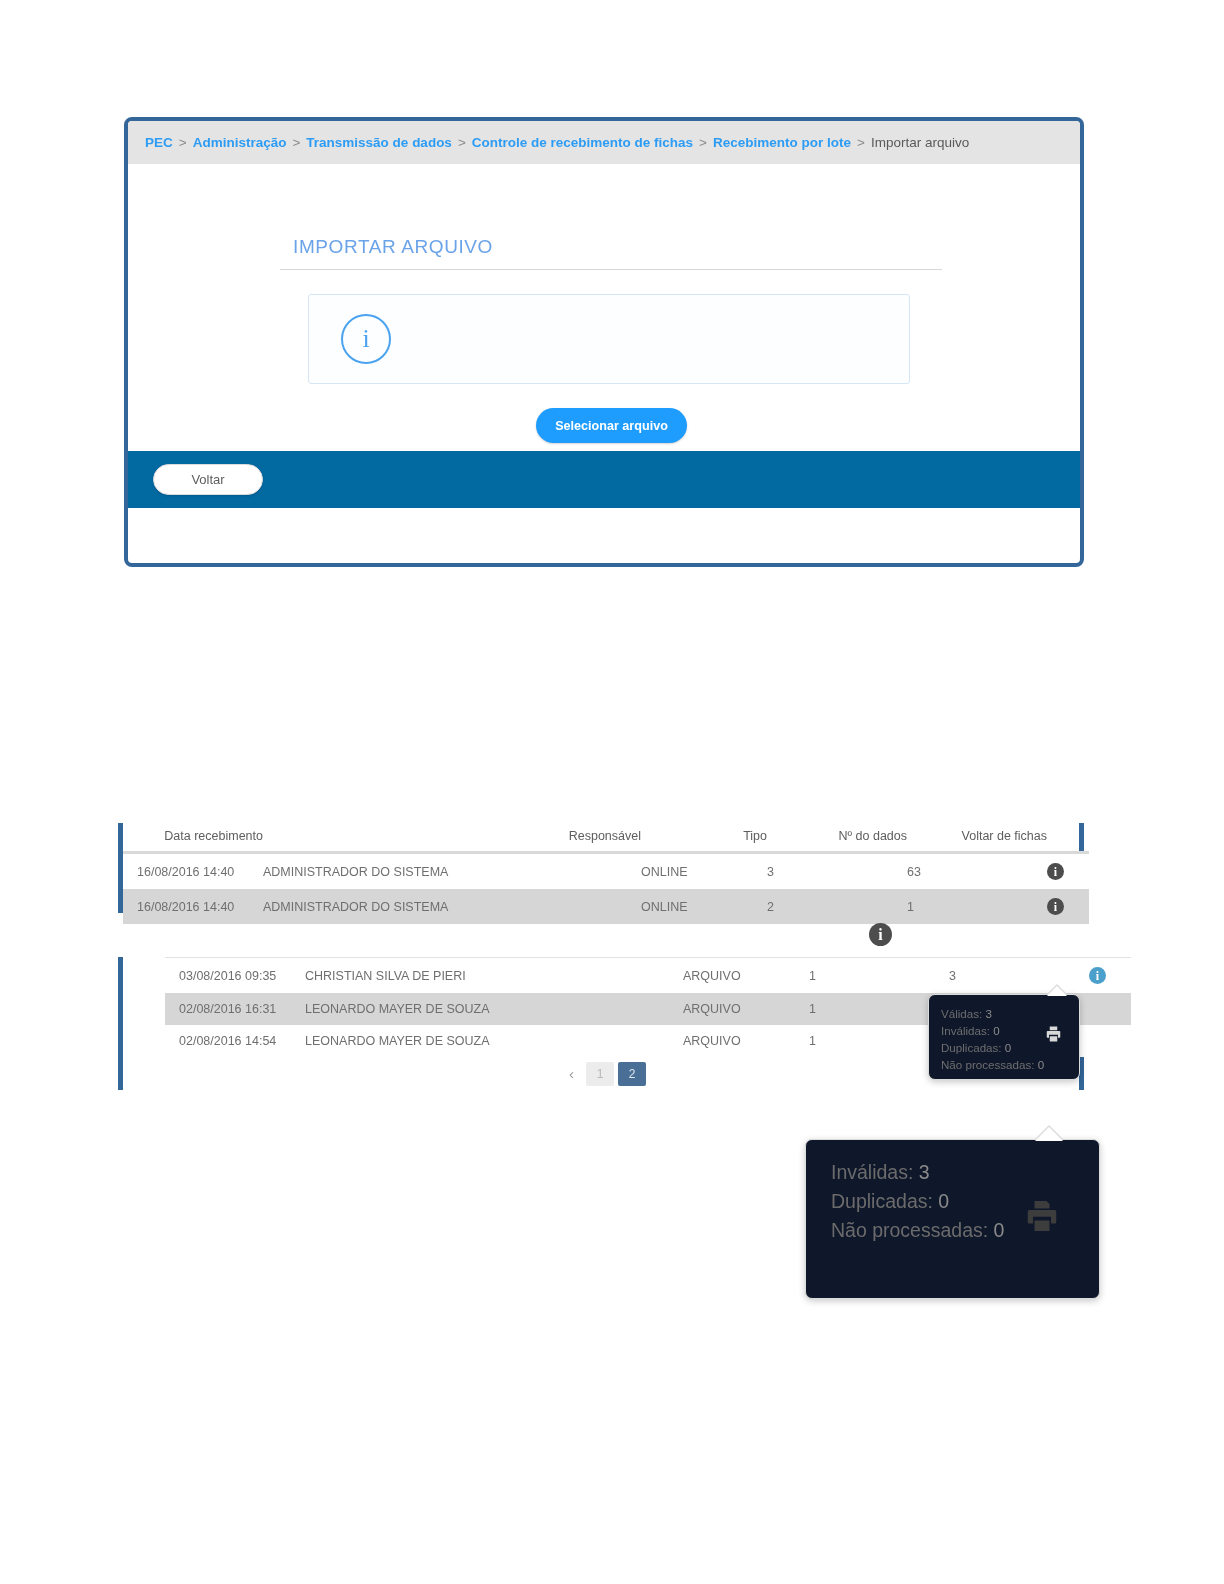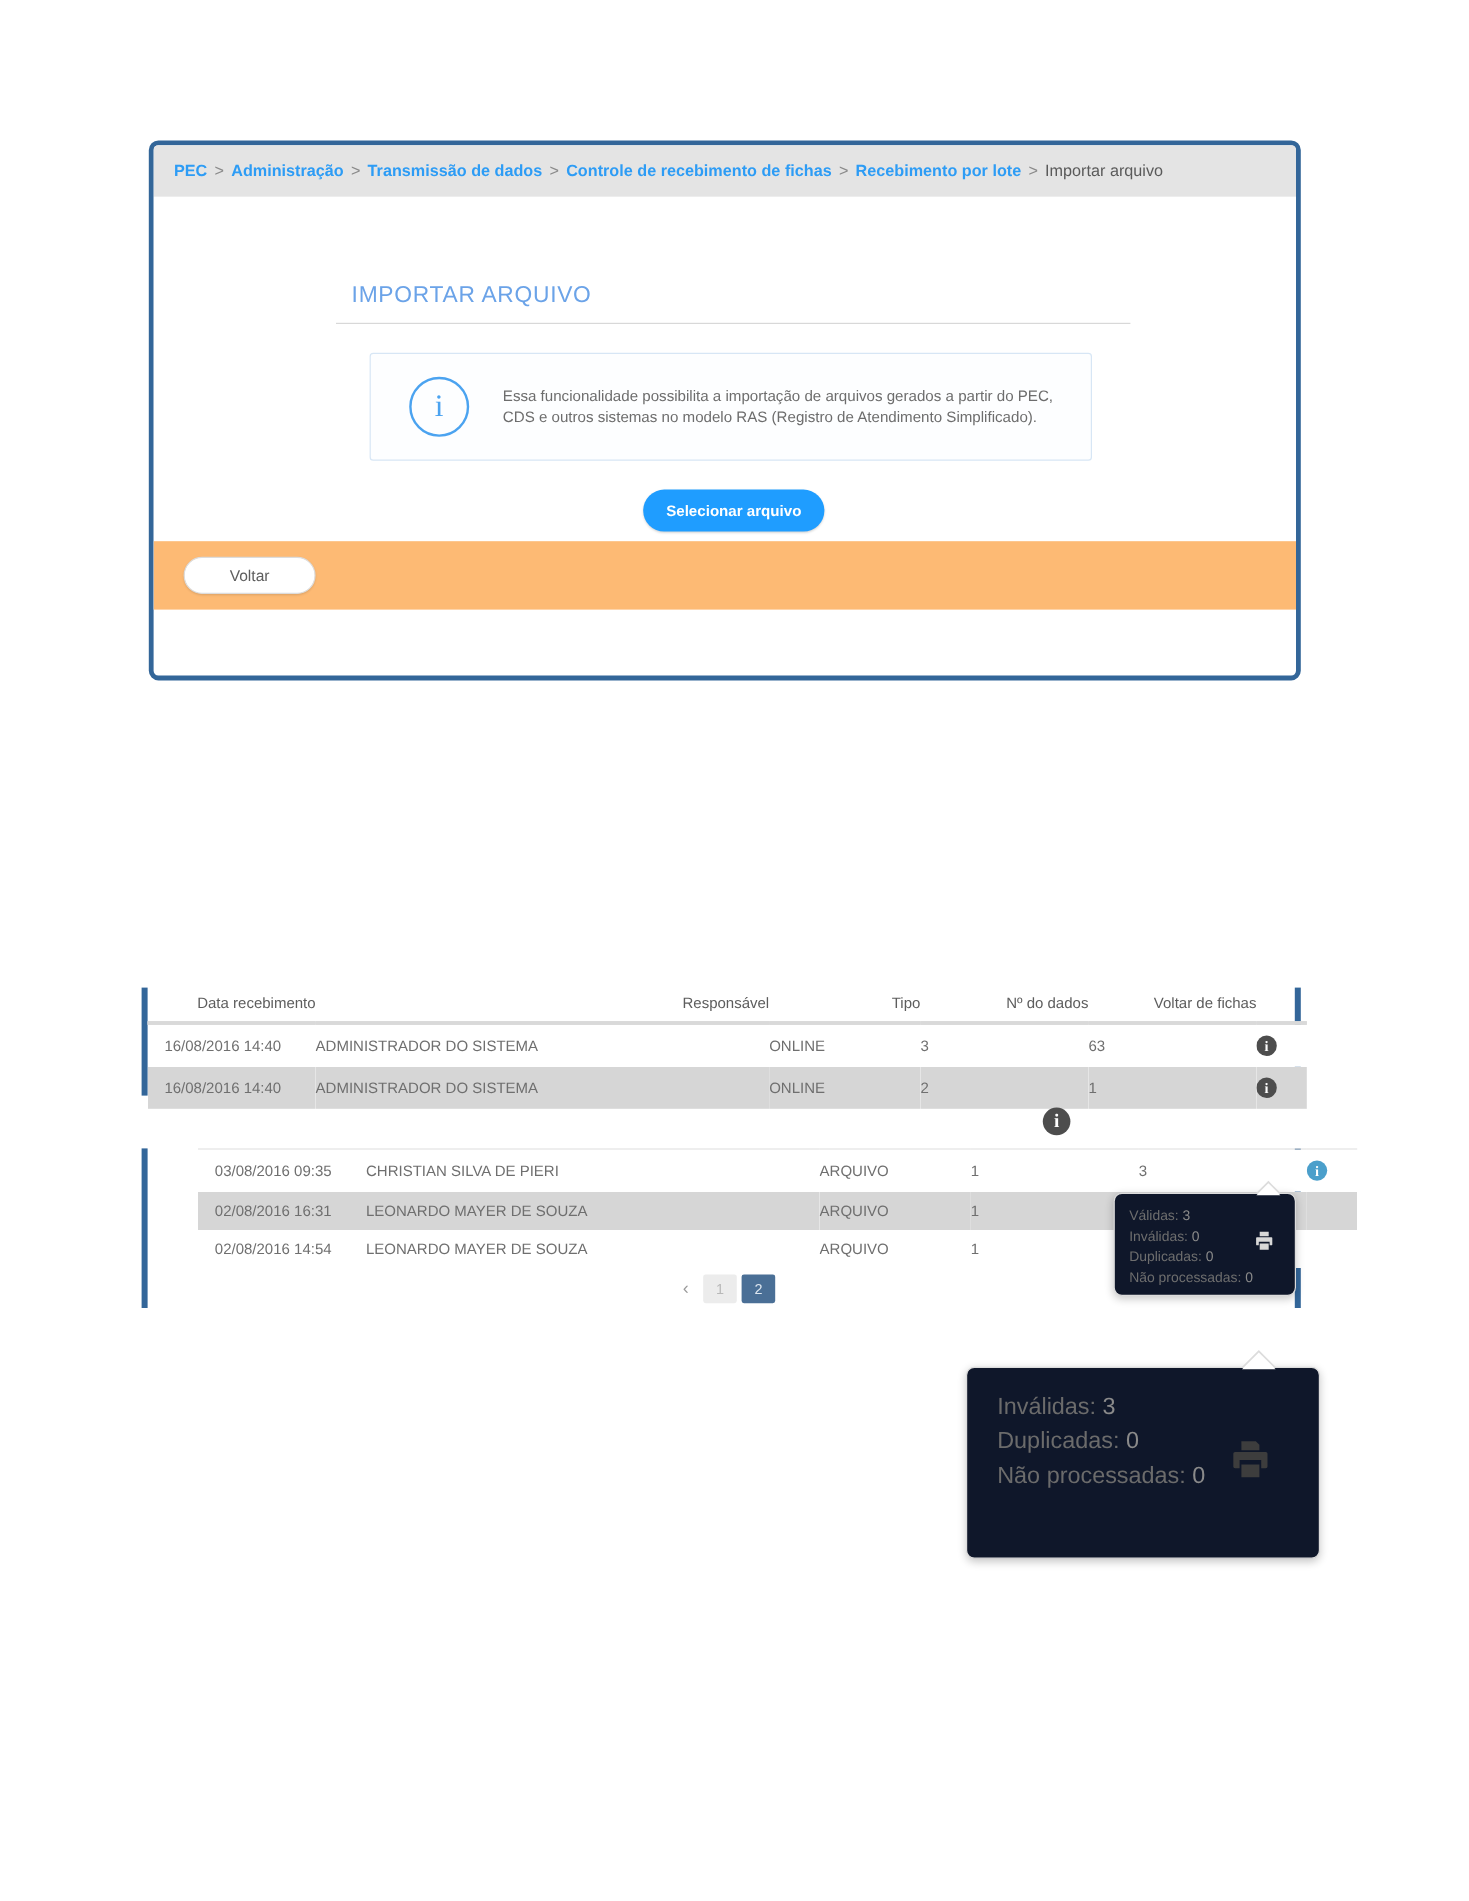--- a/index.html
+++ b/index.html
@@ -129,21 +129,21 @@
     font-family: "Liberation Sans", sans-serif;
     box-shadow: 0 1px 2px rgba(0,0,0,0.18);
   }
 
   .panel-footer {
     position: absolute;
     left: 0;
     bottom: 0;
     width: 100%;
     height: 57px;
-    background: #fdba74;
+    background: #0369a1;
     display: flex;
     align-items: center;
   }
   .back-btn {
     margin-left: 25px;
     width: 110px;
     height: 31px;
     border-radius: 16px;
     border: 1px solid #dcdcdc;
     background: #ffffff;
@@ -355,21 +355,20 @@
     <span class="bc-current">Importar arquivo</span>
   </div>
 
   <div class="panel-body">
 
     <div class="section-title">IMPORTAR ARQUIVO</div>
     <div class="title-rule"></div>
 
     <div class="info-box">
       <div class="info-circle">i</div>
-      <div class="info-text">Essa funcionalidade possibilita a importação de arquivos gerados a partir do PEC, CDS e outros sistemas no modelo RAS (Registro de Atendimento Simplificado).</div>
     </div>
 
     <button class="select-btn">Selecionar arquivo</button>
 
     <div class="panel-footer">
       <button class="back-btn">Voltar</button>
     </div>
   </div>
 </div>
 

